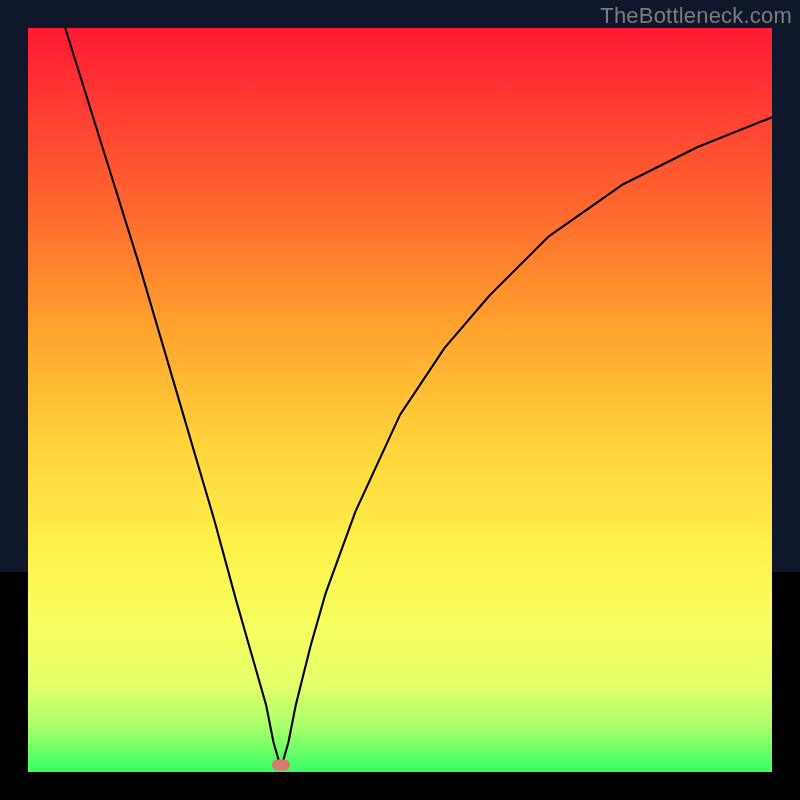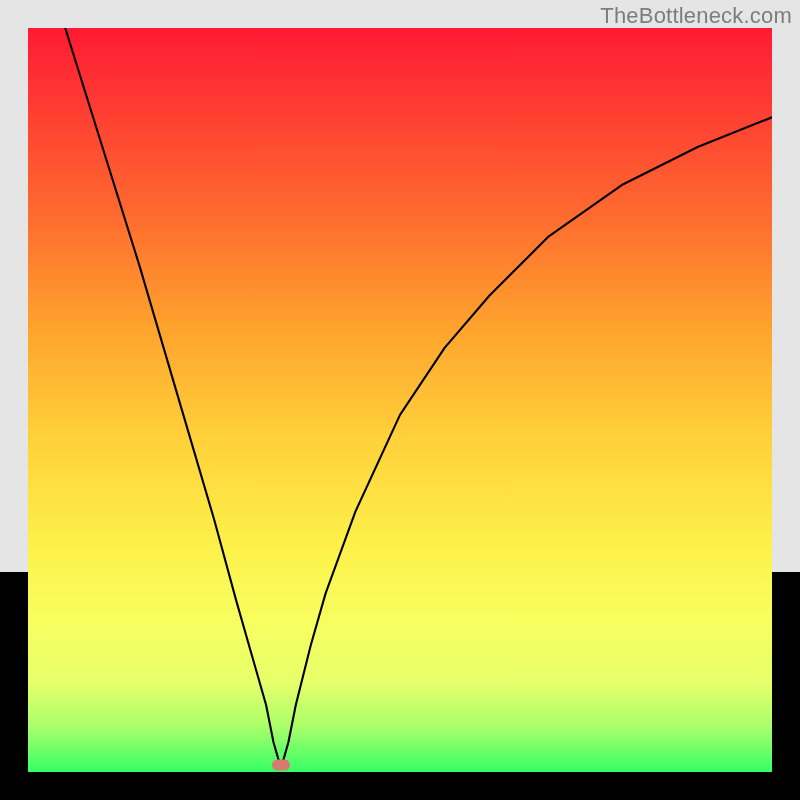--- a/index.html
+++ b/index.html
@@ -10,21 +10,21 @@
     overflow: hidden;
     background: #000;
     font-family: Arial, Helvetica, sans-serif;
   }
   .frame {
     position: absolute;
     left: 0;
     top: 0;
     width: 800px;
     height: 572px;
-    background: #e5e5e5;
+    background: #0f172a;
   }
   .plot-area {
     position: absolute;
     left: 28px;
     top: 28px;
     width: 744px;
     height: 744px;
     overflow: hidden;
   }
   .gradient-bg {

